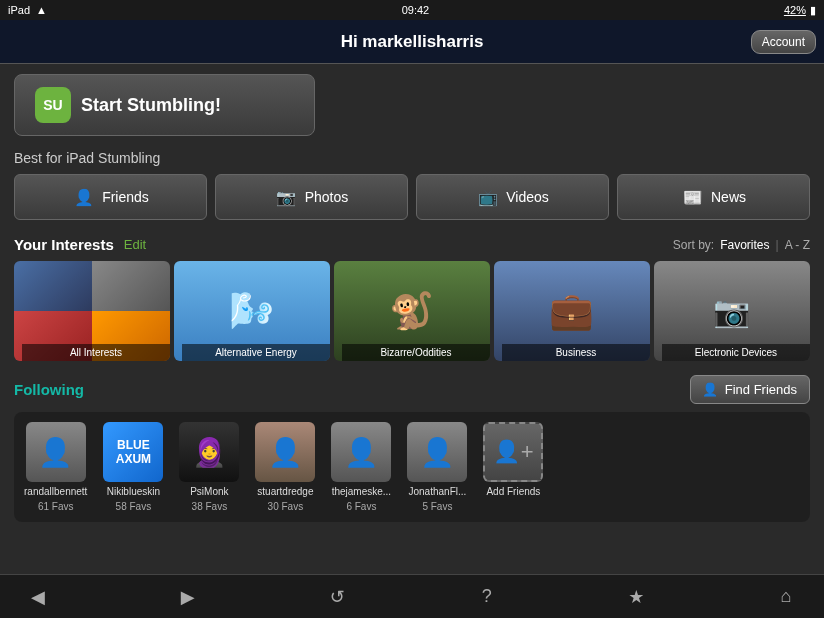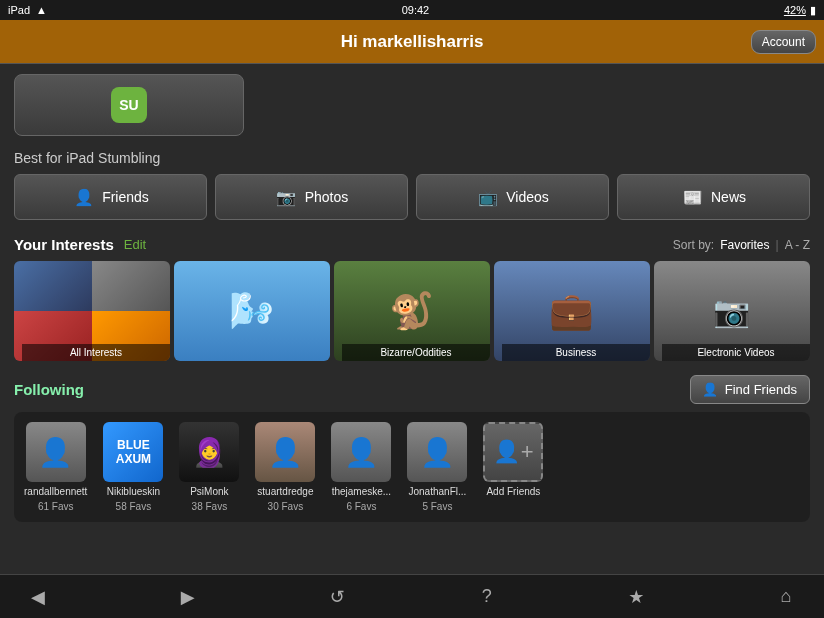--- a/index.html
+++ b/index.html
@@ -22,21 +22,21 @@
       justify-content: space-between;
       padding: 0 8px;
       font-size: 11px;
       color: #fff;
     }
     .status-left { display: flex; align-items: center; gap: 6px; }
     .status-right { display: flex; align-items: center; gap: 4px; text-decoration: underline; }
 
     
     .header {
-      background: #a16207;
+      background: #0f172a;
       height: 44px;
       display: flex;
       align-items: center;
       justify-content: center;
       position: relative;
       border-bottom: 1px solid #555;
     }
     .header-title {
       font-size: 17px;
       font-weight: bold;
@@ -61,24 +61,23 @@
 
     
     .start-btn {
       display: flex;
       align-items: center;
       gap: 10px;
       background: linear-gradient(to bottom, #555, #3a3a3a);
       border: 1px solid #666;
       border-radius: 8px;
       padding: 12px 20px;
-      width: 230px;
+      width: 301px;
       cursor: pointer;
       margin-bottom: 14px;
-      flex-direction: column;
     }
     .su-icon {
       width: 36px;
       height: 36px;
       background: #6db33f;
       border-radius: 8px;
       display: flex;
       align-items: center;
       justify-content: center;
       font-weight: bold;
@@ -230,21 +229,21 @@
     
     .following-header {
       display: flex;
       align-items: center;
       justify-content: space-between;
       margin-bottom: 8px;
     }
     .following-title {
       font-size: 15px;
       font-weight: bold;
-      color: #86efac;
+      color: #14b8a6;
     }
     .find-friends-btn {
       display: flex;
       align-items: center;
       gap: 6px;
       background: linear-gradient(to bottom, #666, #444);
       border: 1px solid #888;
       border-radius: 6px;
       padding: 6px 12px;
       color: #fff;
@@ -343,20 +342,21 @@
 
 <div class="header">
   <span class="header-title">Hi markellisharris</span>
   <button class="account-btn">Account</button>
 </div>
 
 <div class="main">
 
   <button class="start-btn">
     <div class="su-icon">SU</div>
+    <span class="start-btn-label">Start Stumbling!</span>
   </button>
 
   <div class="section-title">Best for iPad Stumbling</div>
 
   <div class="category-buttons">
     <button class="cat-btn">
       <div class="cat-icon">👤</div>
       <span>Friends</span>
     </button>
     <button class="cat-btn">
@@ -397,41 +397,42 @@
           <div class="collage-cell"></div>
         </div>
       </div>
       <div class="tile-label">All Interests</div>
     </div>
 
     <div class="interest-tile">
       <div class="tile-bg tile-altenergy">
         <span style="font-size:36px;">🌬️</span>
       </div>
+      <div class="tile-label">Alternative Energy</div>
     </div>
 
     <div class="interest-tile">
       <div class="tile-bg tile-bizarre">
         <span style="font-size:36px;">🐒</span>
       </div>
       <div class="tile-label">Bizarre/Oddities</div>
     </div>
 
     <div class="interest-tile">
       <div class="tile-bg tile-business">
         <span style="font-size:36px;">💼</span>
       </div>
       <div class="tile-label">Business</div>
     </div>
 
     <div class="interest-tile">
       <div class="tile-bg tile-electronic">
         <span style="font-size:30px;">📷</span>
       </div>
-      <div class="tile-label">Electronic Videos</div>
+      <div class="tile-label">Electronic Devices</div>
     </div>
 
   </div>
 
   <div class="following-header">
     <span class="following-title">Following</span>
     <button class="find-friends-btn">
       <span>👤</span>
       <span>Find Friends</span>
     </button>

